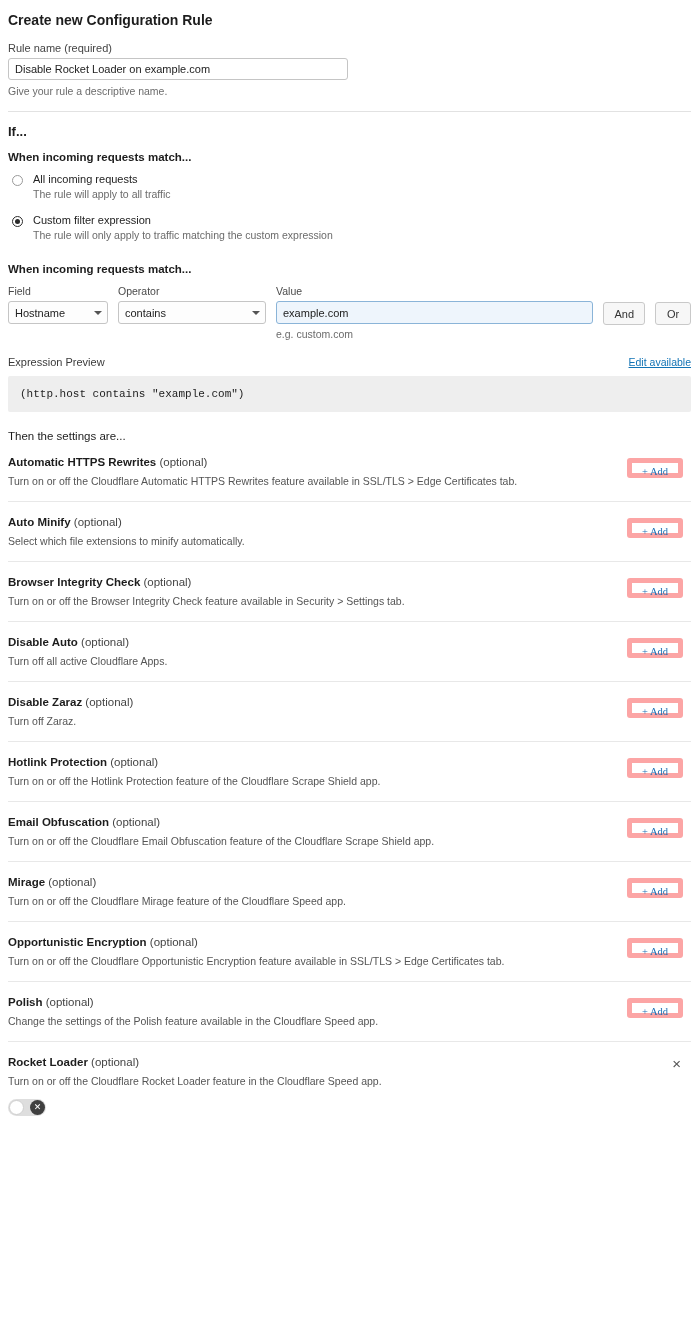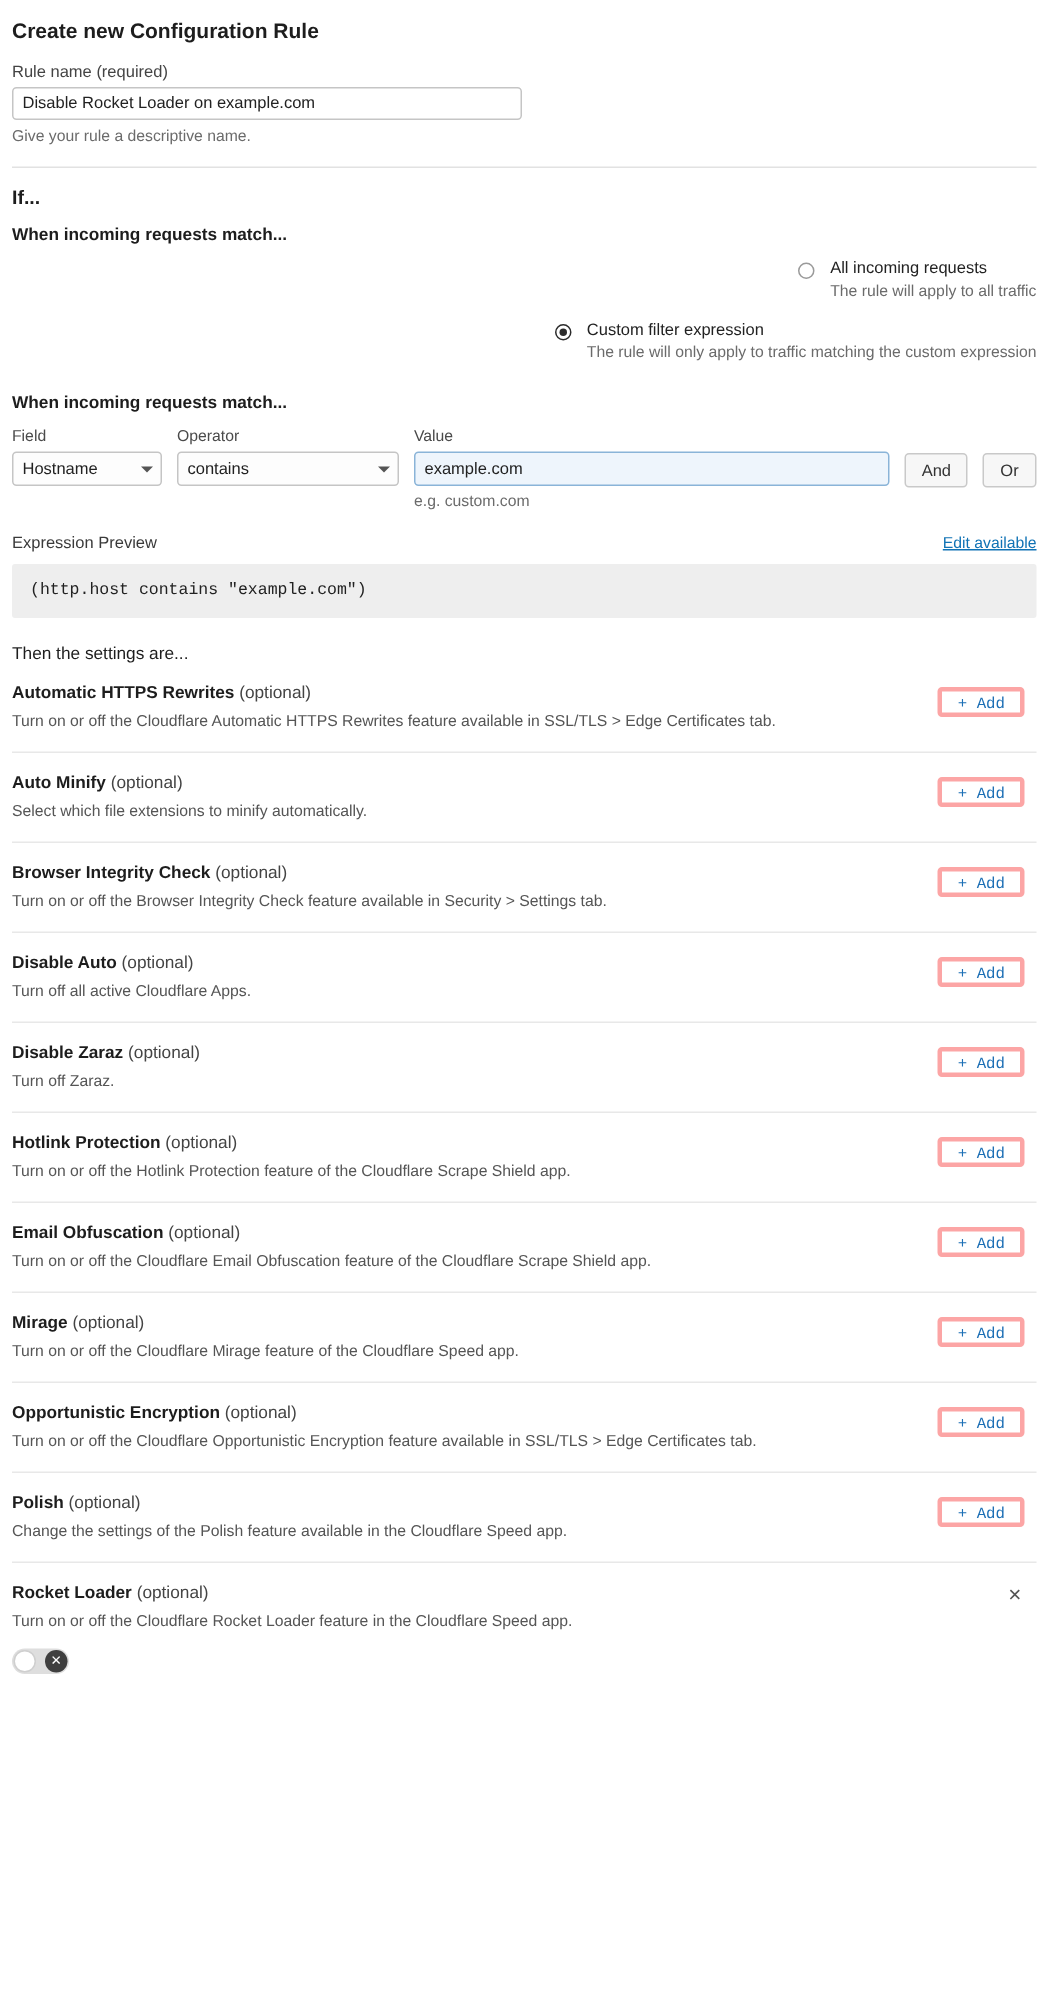--- a/index.html
+++ b/index.html
@@ -33,21 +33,21 @@
     border: 0; border-top: 1px solid #e2e2e2; margin: 14px 0 12px 0;
   }
 
   .section-heading {
     font-size: 13px; font-weight: bold; color: #1d1d1d; margin: 4px 0 12px 0;
   }
   .sub-heading {
     font-size: 11.5px; font-weight: bold; color: #1d1d1d; margin: 0 0 10px 0;
   }
 
-  .radio-row { display: flex; align-items: flex-start; margin-bottom: 14px; justify-content: flex-end; }
+  .radio-row { display: flex; align-items: flex-start; margin-bottom: 14px; }
   .radio {
     width: 11px; height: 11px; border-radius: 50%;
     border: 1px solid #9a9a9a; background: #fff;
     margin: 2px 10px 0 4px; flex: none; position: relative;
   }
   .radio.checked { border-color: #2b2b2b; }
   .radio.checked::after {
     content: ""; position: absolute; left: 2px; top: 2px;
     width: 5px; height: 5px; border-radius: 50%; background: #2b2b2b;
   }
@@ -108,23 +108,23 @@
     padding: 14px 0 14px 0;
     border-bottom: 1px solid #e8e8e8;
   }
   .setting-title { font-size: 11.5px; color: #1d1d1d; }
   .setting-title b { font-weight: bold; }
   .setting-title span.opt { font-weight: normal; color: #444; }
   .setting-desc { font-size: 10.5px; color: #555; margin-top: 7px; }
   .add-btn {
     position: absolute; right: 8px; top: 16px;
     height: 20px; padding: 0 10px;
-    border: 3px solid #fca5a5; border-radius: 3px;
+    border: 5px solid #fca5a5; border-radius: 3px;
     background: #fff; color: #1c6fb5; font-size: 10.5px;
-    font-family: Liberation Mono, monospace; cursor: pointer;
+    font-family: Liberation Serif, serif; cursor: pointer;
     line-height: 18px;
   }
   .close-x {
     position: absolute; right: 10px; top: 14px;
     font-size: 15px; color: #555; cursor: pointer; line-height: 1;
   }
   .toggle {
     margin-top: 12px;
     width: 38px; height: 17px; border-radius: 9px;
     background: #dedede; position: relative; display: inline-block; cursor: pointer;

